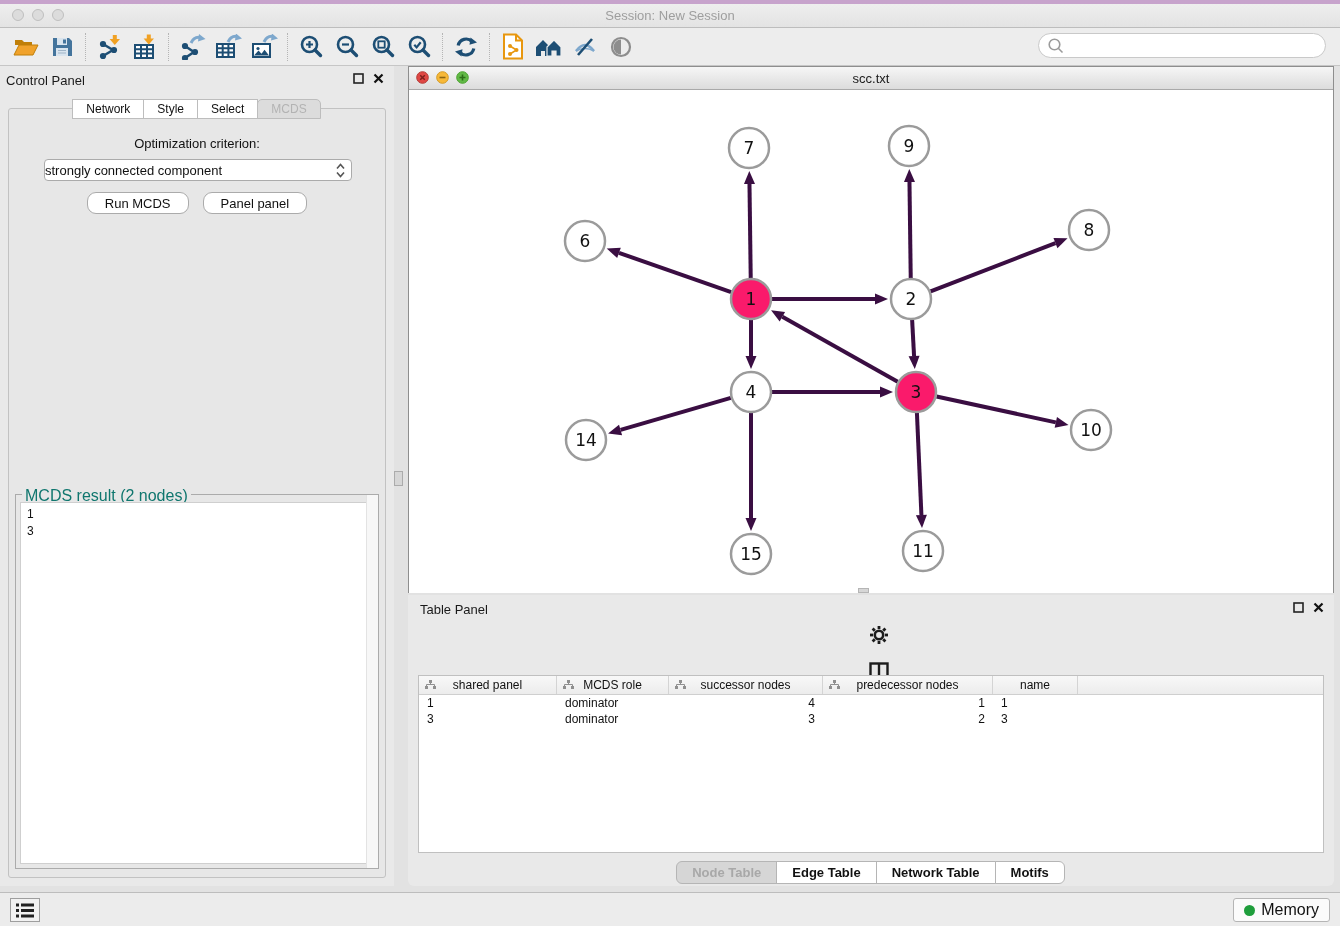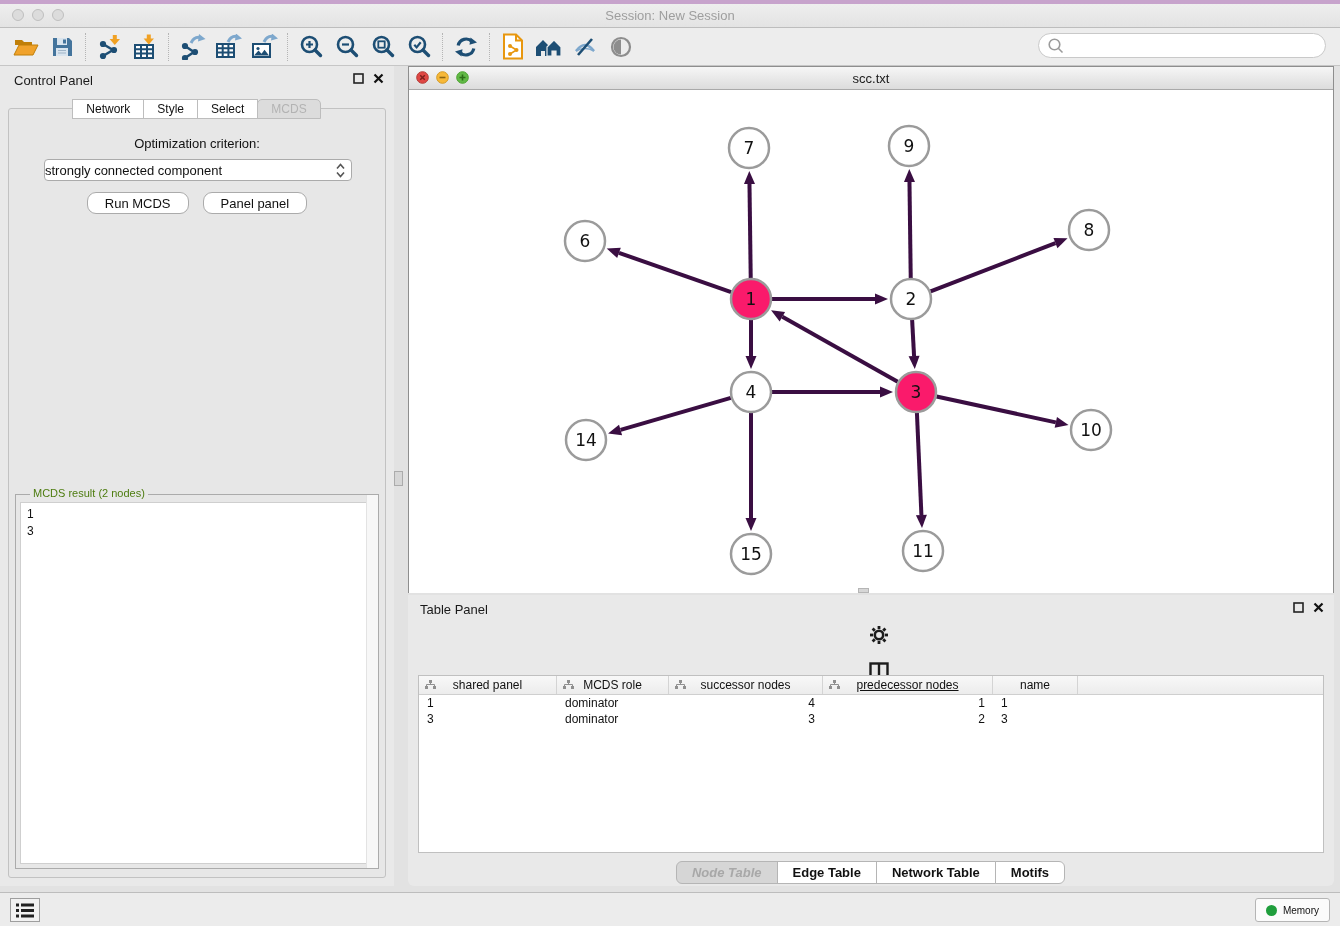--- a/index.html
+++ b/index.html
@@ -17,38 +17,38 @@
   .toolbar{position:absolute;left:0;top:28px;width:1340px;height:38px;background:#ededed;
     border-bottom:1px solid #c6c6c6;box-sizing:border-box;display:flex;align-items:center;padding-left:8px;}
   .tb-icon{width:36px;height:32px;display:flex;align-items:center;justify-content:center;position:relative;flex:0 0 auto;}
   .tb-sep{width:0;height:28px;border-left:1px dotted #b5b5b5;margin:0 5px;flex:0 0 auto;}
   .search{position:absolute;right:14px;top:5px;width:288px;height:25px;background:#fff;
     border:1px solid #c9c9c9;border-radius:13px;display:flex;align-items:center;padding:0 8px;box-sizing:border-box;}
   .search input{border:none;outline:none;flex:1;background:transparent;font-size:12px;margin-left:4px;}
   
   .control-panel{position:absolute;left:0;top:66px;width:394px;height:820px;background:#e9e9e9;}
   .panel-head{position:absolute;left:0;top:0;width:100%;height:30px;}
-  .panel-title{position:absolute;left:14px;top:7px;font-size:13px;color:#1a1a1a;}
+  .panel-title{position:absolute;left:6px;top:7px;font-size:13px;color:#1a1a1a;}
   .panel-ctrls{position:absolute;right:10px;top:7px;display:flex;gap:9px;align-items:center;}
   .cp-tabs{position:absolute;left:0;top:33px;width:100%;display:flex;justify-content:center;z-index:3;}
   .cp-tab{height:18px;padding:0 13px;background:#fff;border:1px solid #bdbdbd;margin-left:-1px;
     display:flex;align-items:center;font-size:12px;color:#111;}
   .cp-tab.selected{background:#dcdcdc;color:#b3b3b3;border-radius:5px 5px 0 0;}
   .cp-content{position:absolute;left:8px;top:42px;width:378px;height:770px;background:#e7e7e7;
     border:1px solid #c2c2c2;border-radius:3px;box-sizing:border-box;}
   .opt-label{position:absolute;left:0;top:27px;width:100%;text-align:center;font-size:13px;color:#111;}
   .criterion{position:absolute;left:35px;top:50px;width:308px;height:22px;background:#fff;
     border:1px solid #ababab;border-radius:4px;display:flex;align-items:center;box-sizing:border-box;
     font-size:13px;color:#111;}
   .criterion .stepper{position:absolute;right:6px;top:3px;}
   .btn-row{position:absolute;left:0;top:83px;width:100%;display:flex;justify-content:center;gap:14px;}
   .cp-btn{height:22px;background:#fff;border:1px solid #ababab;border-radius:9px;font-size:13px;
     display:flex;align-items:center;padding:0 17px;color:#111;}
   .fieldset{position:absolute;left:6px;top:385px;right:6px;bottom:8px;border:1px solid #ababab;}
-  .legend{position:absolute;left:14px;top:-8px;background:#e7e7e7;padding:0 3px;font-size:11px;color:#4d7c0f;}
+  .legend{position:absolute;left:6px;top:-8px;background:#e7e7e7;padding:0 3px;font-size:16px;color:#0f766e;}
   .result-text{position:absolute;left:4px;right:4px;top:7px;bottom:4px;background:#fff;
     border:1px solid #cfcfcf;font-size:12px;color:#111;}
   .result-line{padding:0 6px;line-height:17px;}
   .result-line:first-child{padding-top:3px;}
   .result-scroll{position:absolute;right:0;top:0;bottom:0;width:11px;background:#f7f7f7;border-left:1px solid #e3e3e3;}
   
   .v-grip{position:absolute;left:394px;top:471px;width:9px;height:15px;background:#d6d6d6;border:1px solid #ababab;box-sizing:border-box;}
   .h-grip{position:absolute;left:858px;top:588px;width:11px;height:5px;background:#d6d6d6;border:1px solid #b5b5b5;box-sizing:border-box;}
   
   .network-window{position:absolute;left:408px;top:66px;width:926px;height:527px;background:#fff;
@@ -65,30 +65,30 @@
     border:1px solid #c0c0c0;box-sizing:border-box;overflow:hidden;}
   .tp-header-row{display:flex;height:18px;background:linear-gradient(#f8f8f8,#ececec);border-bottom:1px solid #cfcfcf;}
   .tp-col{position:relative;display:flex;align-items:center;justify-content:center;font-size:12px;color:#111;
     border-right:1px solid #d4d4d4;box-sizing:border-box;flex:0 0 auto;}
   .tree-ic{position:absolute;left:6px;top:4px;}
   .tp-row{display:flex;height:16px;align-items:center;font-size:12px;color:#111;}
   .tp-cell{box-sizing:border-box;padding:0 8px;flex:0 0 auto;white-space:nowrap;}
   .tp-tabs{position:absolute;left:0;bottom:2px;width:100%;display:flex;justify-content:center;}
   .tp-tab{height:21px;padding:0 15px;background:#fff;border:1px solid #b5b5b5;margin-left:-1px;
     display:flex;align-items:center;font-size:13px;font-weight:bold;color:#111;}
-  .tp-tab.first{border-radius:6px 0 0 6px;font-style:italic;}
+  .tp-tab.first{border-radius:6px 0 0 6px;}
   .tp-tab.last{border-radius:0 6px 6px 0;}
   .tp-tab.selected{background:#d6d6d6;color:#a8a8a8;}
   
   .statusbar{position:absolute;left:0;bottom:0;width:1340px;height:34px;background:#ececec;
     border-top:1px solid #bdbdbd;box-sizing:border-box;}
   .list-btn{position:absolute;left:10px;top:5px;width:30px;height:24px;background:#f2f2f2;
     border:1px solid #9e9e9e;display:flex;align-items:center;justify-content:center;box-sizing:border-box;}
   .memory-btn{position:absolute;right:10px;top:5px;height:24px;background:#fbfbfb;border:1px solid #b5b5b5;
-    border-radius:3px;display:flex;align-items:center;gap:6px;padding:0 10px;font-size:10px;color:#111;box-sizing:border-box;}
+    border-radius:3px;display:flex;align-items:center;gap:6px;padding:0 10px;font-size:16px;color:#111;box-sizing:border-box;}
   .mem-dot{width:11px;height:11px;border-radius:50%;background:#1f9e3c;}
 </style>
 </head>
 <body>
 
 <div class="titlebar">
   <div class="accent-strip"></div>
   <div class="traffic">
     <div class="tl"></div>
     <div class="tl"></div>
@@ -526,21 +526,21 @@
           <span class="tree-ic">
             <svg width="11" height="10" viewBox="0 0 11 10">
               <rect x="4" y="0" width="3" height="3" fill="#8f8f8f"></rect>
               <rect x="0" y="6" width="3" height="3" fill="#8f8f8f"></rect>
               <rect x="8" y="6" width="3" height="3" fill="#8f8f8f"></rect>
               <path d="M5.5 3 v1.5 M1.5 6 V4.5 h8 V6" stroke="#8f8f8f" fill="none"></path>
             </svg>
           </span>
           <span>successor nodes</span>
         </div>
-        <div class="tp-col" style="width: 170px; text-decoration: underline;">
+        <div class="tp-col" style="width: 170px;">
           <span class="tree-ic">
             <svg width="11" height="10" viewBox="0 0 11 10">
               <rect x="4" y="0" width="3" height="3" fill="#8f8f8f"></rect>
               <rect x="0" y="6" width="3" height="3" fill="#8f8f8f"></rect>
               <rect x="8" y="6" width="3" height="3" fill="#8f8f8f"></rect>
               <path d="M5.5 3 v1.5 M1.5 6 V4.5 h8 V6" stroke="#8f8f8f" fill="none"></path>
             </svg>
           </span>
           <span>predecessor nodes</span>
         </div>

